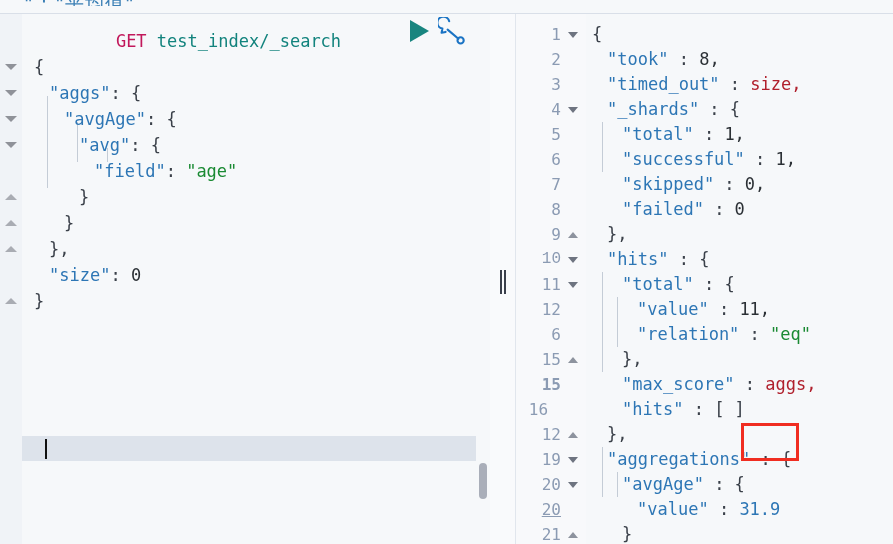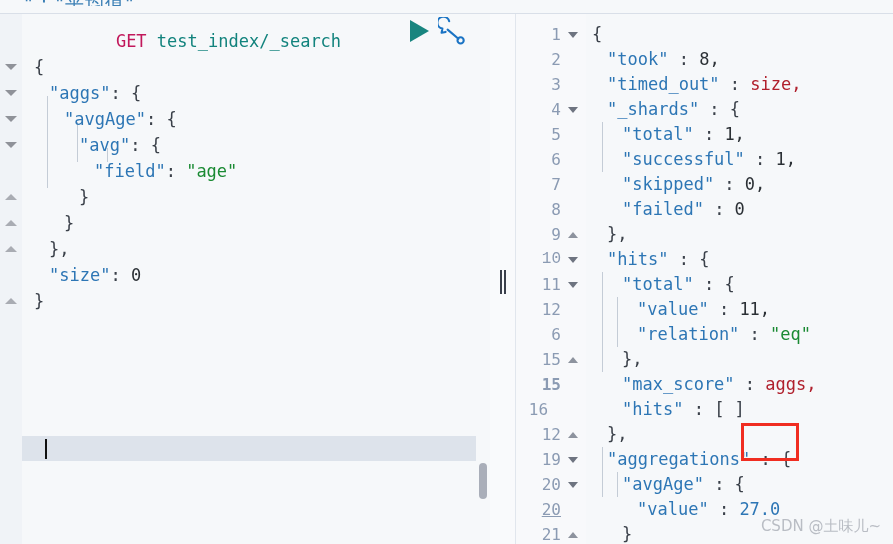--- a/index.html
+++ b/index.html
@@ -364,26 +364,25 @@
         <div class="code-line" style="top: 233px; padding-left: 15px;"><span class="t-key">"hits"</span><span class="t-colon"> : </span><span class="t-brace">{</span></div>
         <div class="code-line" style="top: 258px; padding-left: 30px;"><span class="t-key">"total"</span><span class="t-colon"> : </span><span class="t-brace">{</span></div>
         <div class="code-line" style="top: 283px; padding-left: 45px;"><span class="t-key">"value"</span><span class="t-colon"> : </span><span class="t-num">11,</span></div>
         <div class="code-line" style="top: 308px; padding-left: 45px;"><span class="t-key">"relation"</span><span class="t-colon"> : </span><span class="t-str">"eq"</span></div>
         <div class="code-line" style="top: 333px; padding-left: 30px;"><span class="t-brace">},</span></div>
         <div class="code-line" style="top: 358px; padding-left: 30px;"><span class="t-key">"max_score"</span><span class="t-colon"> : </span><span class="t-kw">aggs,</span></div>
         <div class="code-line" style="top: 383px; padding-left: 30px;"><span class="t-key">"hits"</span><span class="t-colon"> : </span><span class="t-brace">[ ]</span></div>
         <div class="code-line" style="top: 408px; padding-left: 15px;"><span class="t-brace">},</span></div>
         <div class="code-line" style="top: 433px; padding-left: 15px;"><span class="t-key">"aggregations"</span><span class="t-colon"> : </span><span class="t-brace">{</span></div>
         <div class="code-line" style="top: 458px; padding-left: 30px;"><span class="t-key">"avgAge"</span><span class="t-colon"> : </span><span class="t-brace">{</span></div>
-        <div class="code-line" style="top: 483px; padding-left: 45px;"><span class="t-key">"value"</span><span class="t-colon"> : </span><span class="t-key">27.0</span></div>
+        <div class="code-line" style="top: 483px; padding-left: 45px;"><span class="t-key">"value"</span><span class="t-colon"> : </span><span class="t-key">31.9</span></div>
         <div class="code-line" style="top: 508px; padding-left: 30px;"><span class="t-brace">}</span></div>
         <div class="indent-guide" style="left: 16px; top: 108px; height: 50px;"></div>
         <div class="indent-guide" style="left: 16px; top: 258px; height: 100px;"></div>
         <div class="indent-guide" style="left: 16px; top: 433px; height: 50px;"></div>
         <div class="indent-guide" style="left: 31px; top: 283px; height: 50px;"></div>
         <div class="indent-guide" style="left: 31px; top: 458px; height: 25px;"></div>
       </div>
   </div>
 
   <div class="red-box"></div>
 
-  <div class="watermark">CSDN @土味儿~</div>
 </div>
 
 </body></html>

